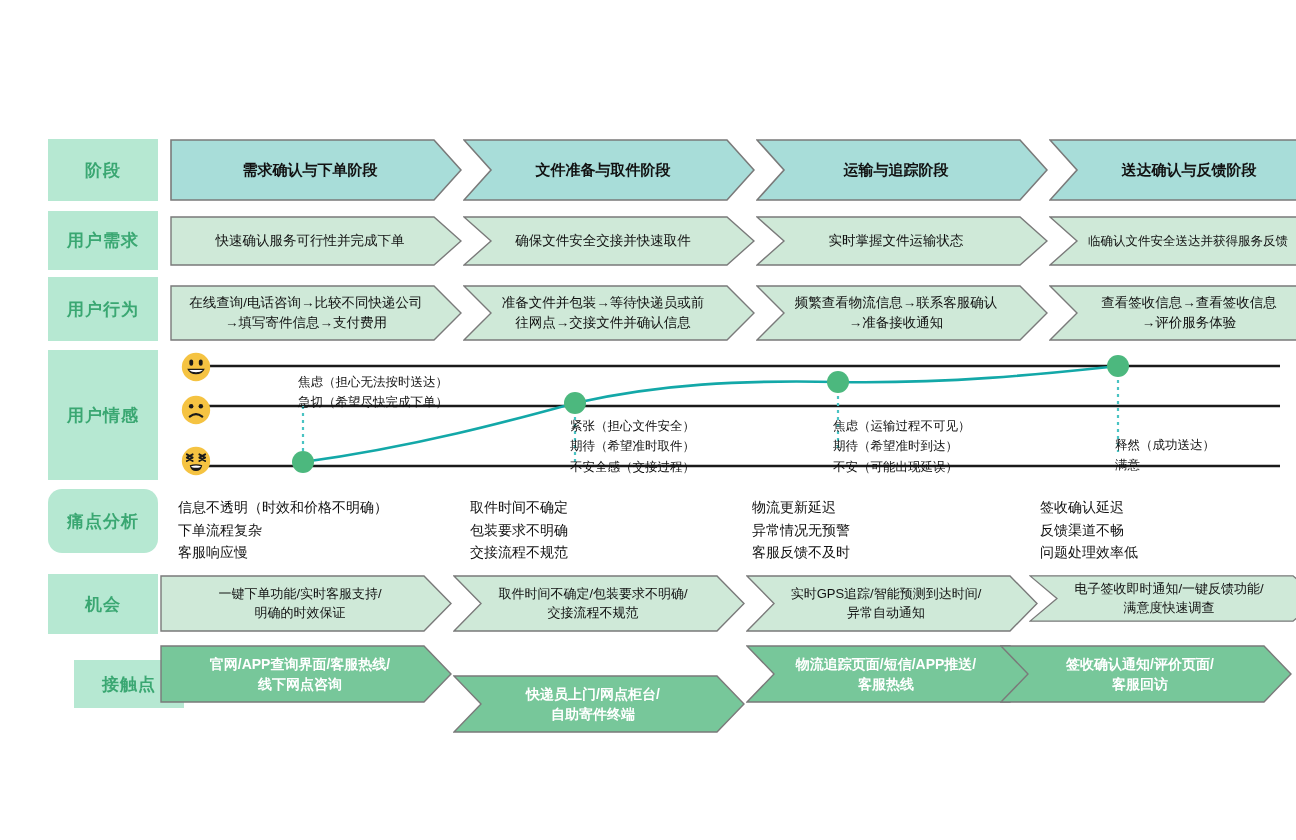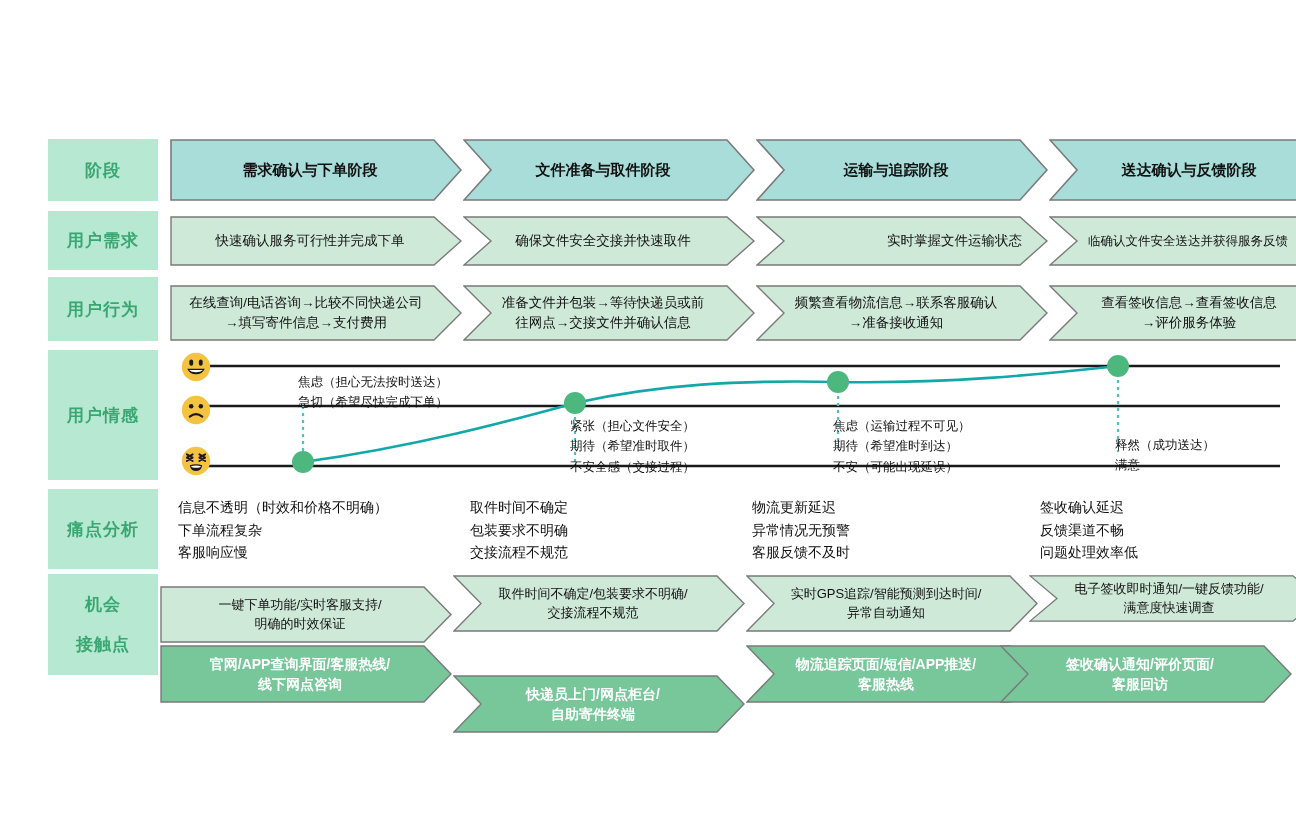--- a/index.html
+++ b/index.html
@@ -60,27 +60,27 @@
   </div>
   <div class="row-label" style="top:211px;height:59px;">
     <span>用户需求</span>
   </div>
   <div class="row-label" style="top:277px;height:64px;">
     <span>用户行为</span>
   </div>
   <div class="row-label" style="top:350px;height:130px;">
     <span>用户情感</span>
   </div>
-  <div class="row-label" style="top:489px;height:80px;">
+  <div class="row-label" style="top:489px;height:64px;border-radius:14px;">
     <span>痛点分析</span>
   </div>
   <div class="row-label" style="top:574px;height:60px;">
     <span>机会</span>
   </div>
-  <div class="row-label" style="top:613px;height:62px;">
+  <div class="row-label" style="top:660px;height:48px;margin-left:26px;">
     <span>接触点</span>
   </div>
 
   <div class="chev stage-cell" style="left:170px;top:139px;width:292px;height:62px;">
     <svg viewBox="0 0 292 62" preserveAspectRatio="none">
         <polygon points="1,1 264,1 291,31 264,61 1,61" fill="#a8ddd9" stroke="#7a7a7a" stroke-width="1.6"></polygon>
       </svg>
     <span class="txt">需求确认与下单阶段</span>
   </div>
   <div class="chev stage-cell" style="left:463px;top:139px;width:292px;height:62px;">
@@ -107,21 +107,21 @@
         <polygon points="1,1 264,1 291,25 264,49 1,49" fill="#cfe9d8" stroke="#7a7a7a" stroke-width="1.4"></polygon>
       </svg>
     <span class="txt">快速确认服务可行性并完成下单</span>
   </div>
   <div class="chev need-cell" style="left:463px;top:216px;width:292px;height:50px;">
     <svg viewBox="0 0 292 50" preserveAspectRatio="none">
         <polygon points="1,1 264,1 291,25 264,49 1,49 28,25" fill="#cfe9d8" stroke="#7a7a7a" stroke-width="1.4"></polygon>
       </svg>
     <span class="txt">确保文件安全交接并快速取件</span>
   </div>
-  <div class="chev need-cell" style="left:756px;top:216px;width:292px;height:50px;text-align:right;">
+  <div class="chev need-cell" style="left:756px;top:216px;width:292px;height:50px;">
     <svg viewBox="0 0 292 50" preserveAspectRatio="none">
         <polygon points="1,1 264,1 291,25 264,49 1,49 28,25" fill="#cfe9d8" stroke="#7a7a7a" stroke-width="1.4"></polygon>
       </svg>
     <span class="txt">实时掌握文件运输状态</span>
   </div>
   <div class="chev need-cell" style="left:1049px;top:216px;width:292px;height:50px;padding-right:24px;padding-left:10px;">
     <svg viewBox="0 0 292 50" preserveAspectRatio="none">
         <polygon points="1,1 264,1 291,25 264,49 1,49 28,25" fill="#cfe9d8" stroke="#7a7a7a" stroke-width="1.4"></polygon>
       </svg>
     <span class="txt" style="font-size:12.5px;">临确认文件安全送达并获得服务反馈</span>
@@ -217,21 +217,21 @@
   <div class="pain-cell" style="left:470px;top:496px;width:290px;">取件时间不确定
 包装要求不明确
 交接流程不规范</div>
   <div class="pain-cell" style="left:752px;top:496px;width:290px;">物流更新延迟
 异常情况无预警
 客服反馈不及时</div>
   <div class="pain-cell" style="left:1040px;top:496px;width:290px;">签收确认延迟
 反馈渠道不畅
 问题处理效率低</div>
 
-  <div class="chev opp-cell" style="left:160px;top:575px;width:292px;height:57px;white-space:pre-line;margin-top:11px;">
+  <div class="chev opp-cell" style="left:160px;top:575px;width:292px;height:57px;white-space:pre-line;">
     <svg viewBox="0 0 292 57" preserveAspectRatio="none">
         <polygon points="1,1 264,1 291,28.5 264,56 1,56" fill="#cfe9d8" stroke="#7a7a7a" stroke-width="1.4"></polygon>
       </svg>
     <span class="txt">一键下单功能/实时客服支持/
 明确的时效保证</span>
   </div>
   <div class="chev opp-cell" style="left:453px;top:575px;width:292px;height:57px;white-space:pre-line;">
     <svg viewBox="0 0 292 57" preserveAspectRatio="none">
         <polygon points="1,1 264,1 291,28.5 264,56 1,56 28,28.5" fill="#cfe9d8" stroke="#7a7a7a" stroke-width="1.4"></polygon>
       </svg>

